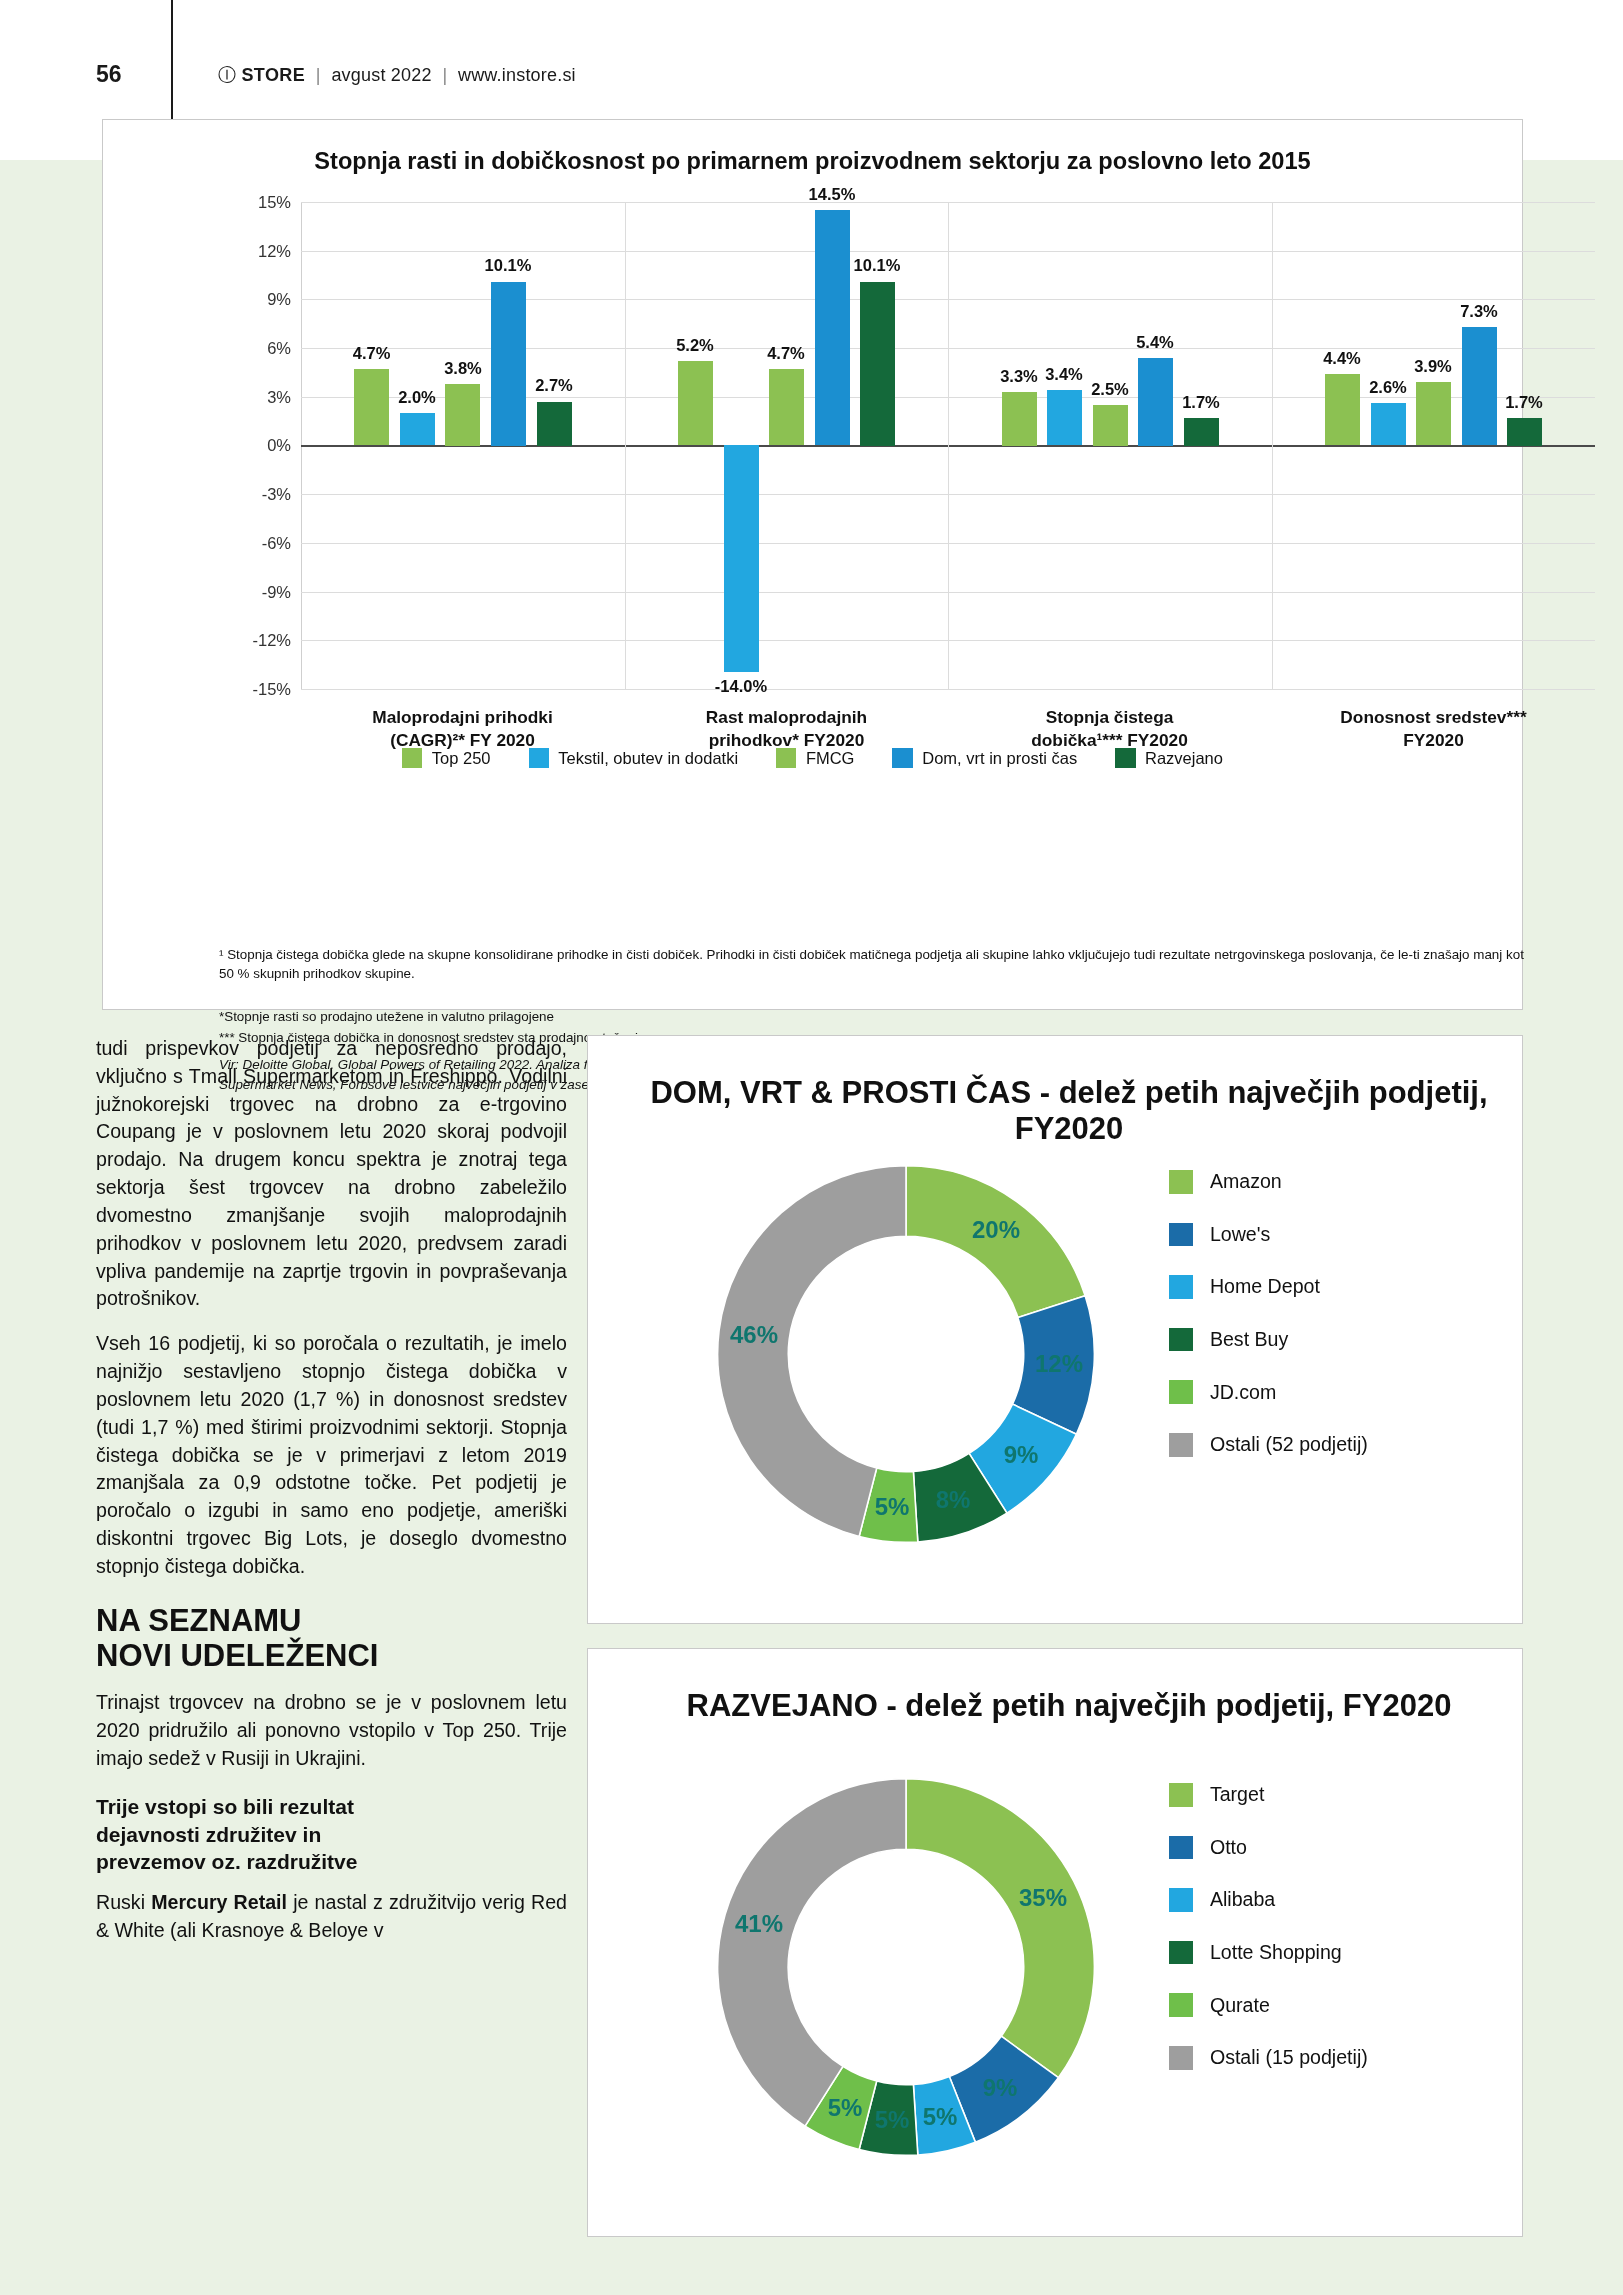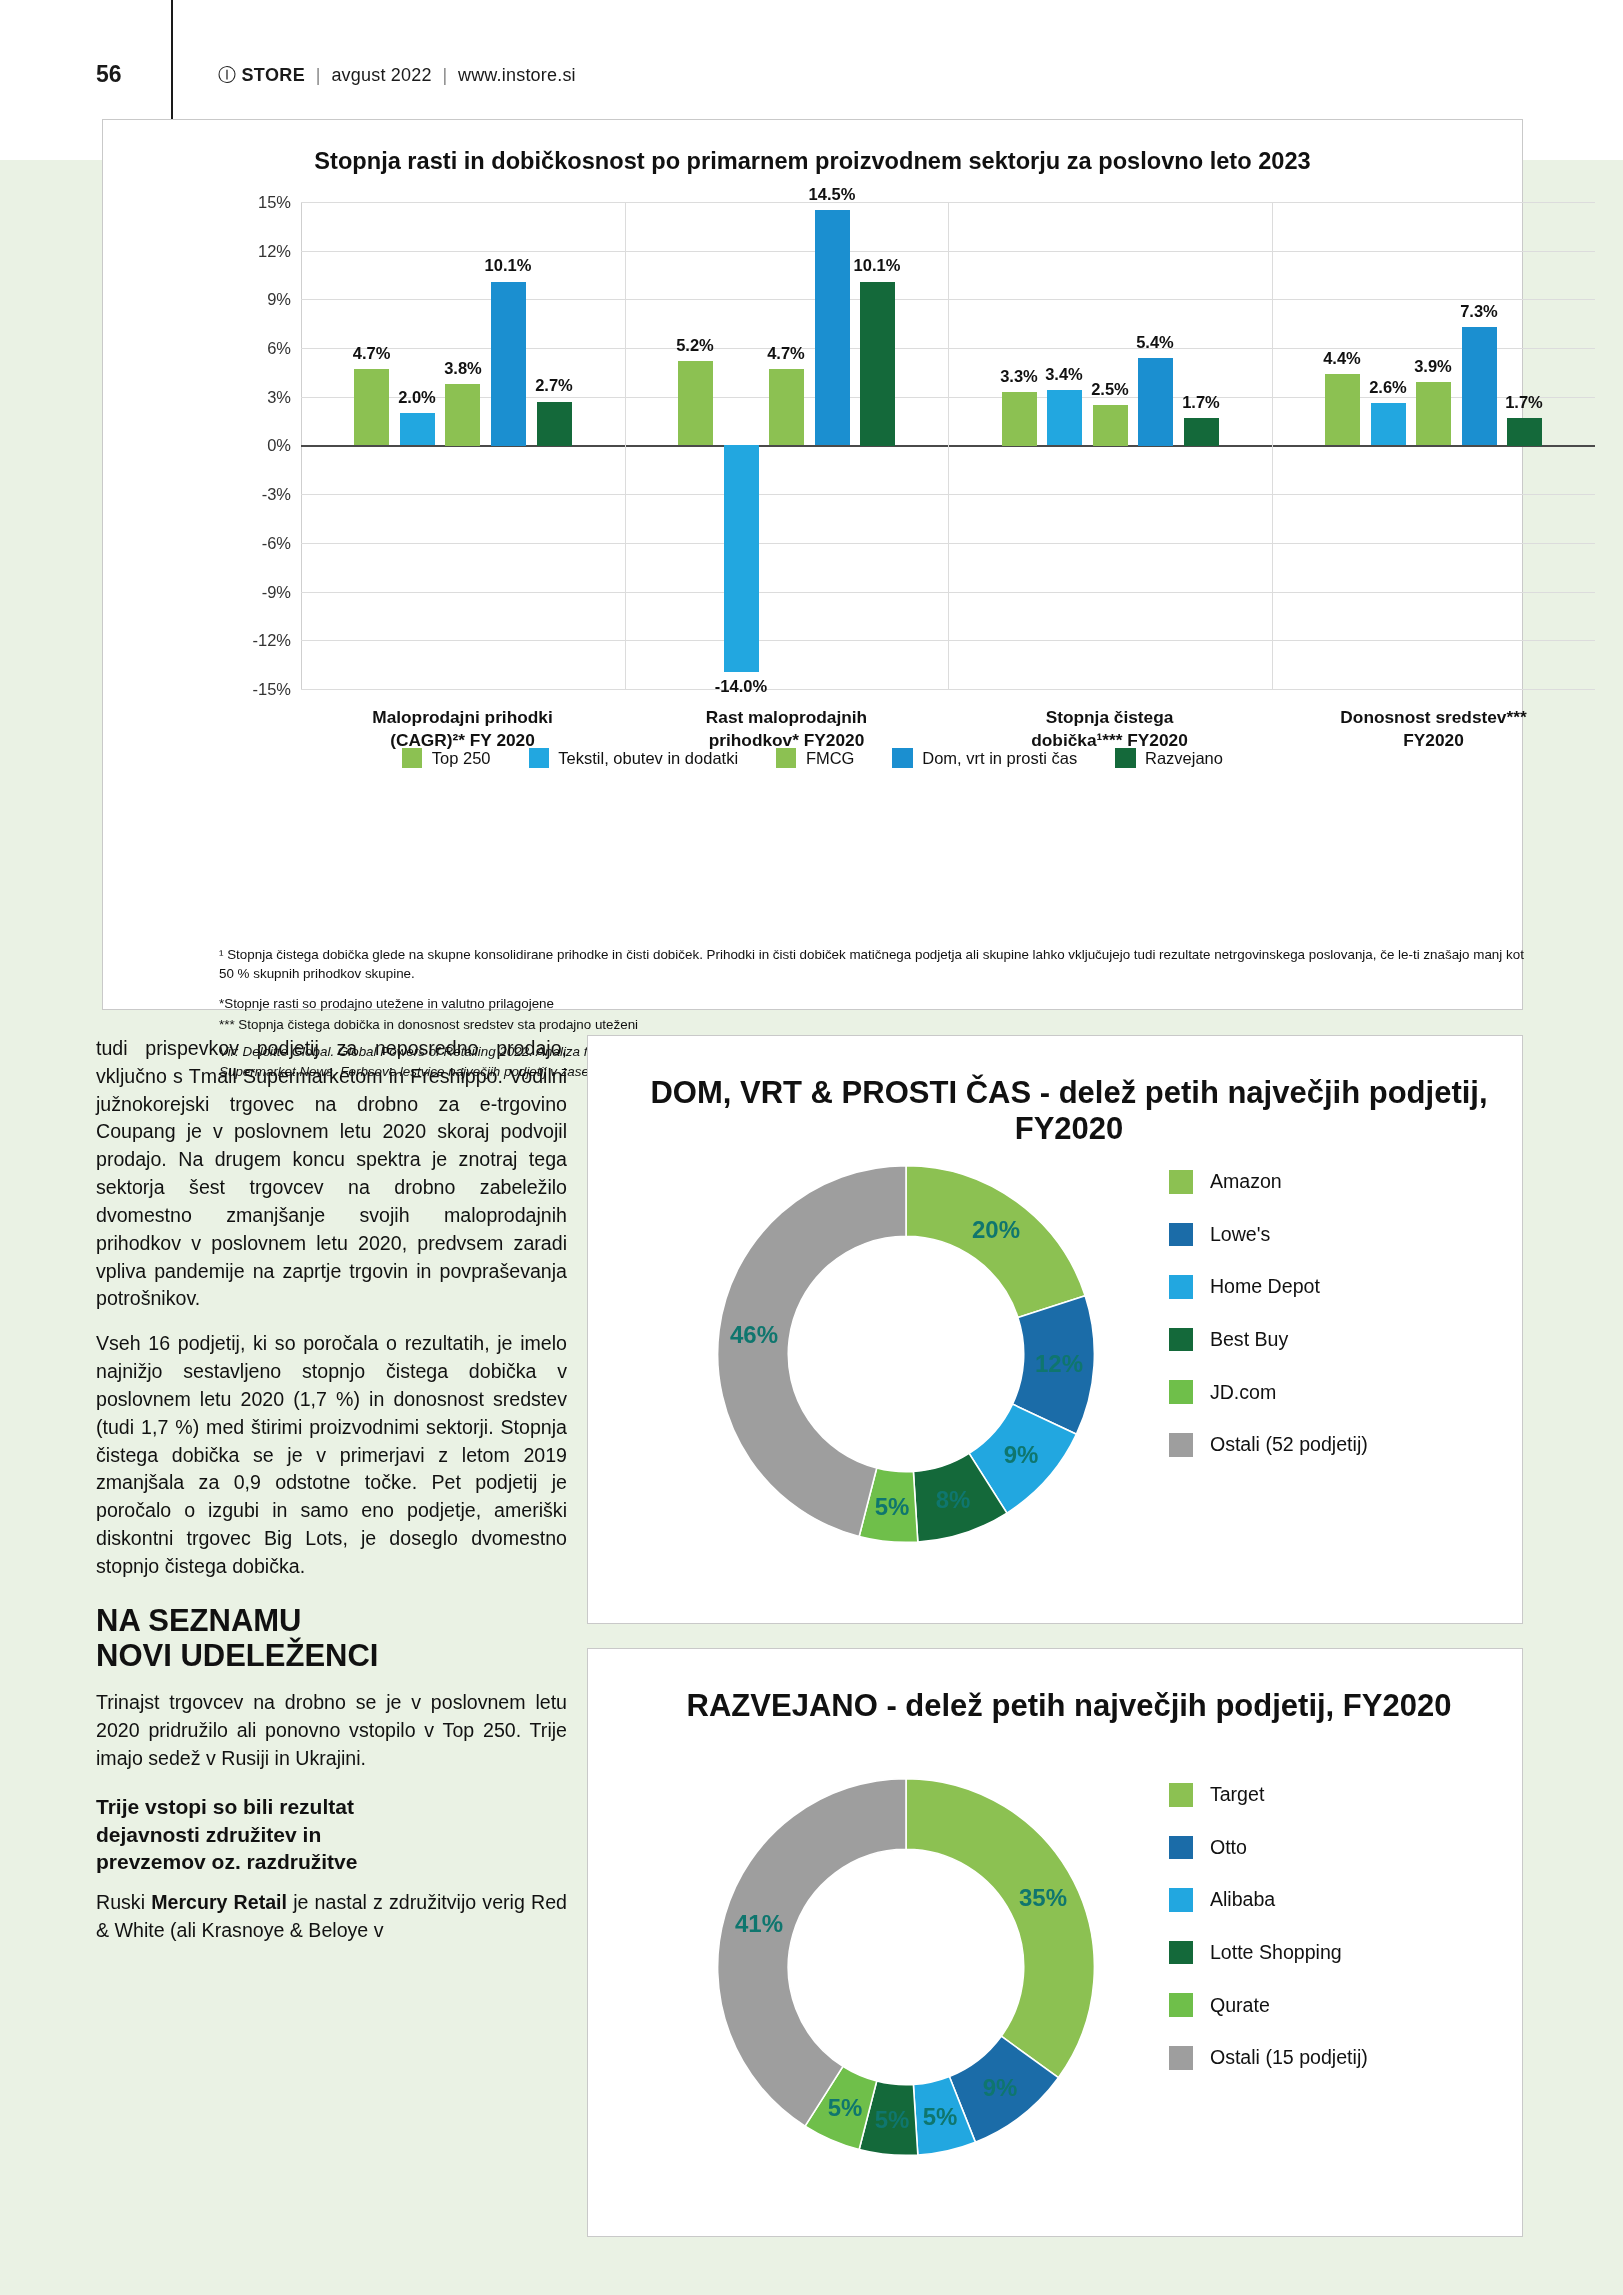--- a/index.html
+++ b/index.html
@@ -83,21 +83,21 @@
   }
   .lg-item { display:flex; align-items:center; margin:0 19px; }
   .lg-swatch { width:20.4px; height:20.4px; margin-right:9.4px; }
   .lg-text { font-size:16.5px; color:#111; }
 
   .notes {
     position:absolute; left:116px; top:825px; width:1319px;
     font-size:13.4px; line-height:1.42; color:#111;
   }
   .notes p { margin:0 0 1.6px 0; }
-  .notes .sp { margin-top:11px; }
+  .notes .sp { margin-top:24px; }
   .notes .src { font-style:italic; margin-top:8.6px; line-height:1.45;}
 
   
   .textcol {
     position:absolute; left:96px; top:1035px; width:471px;
     font-size:19.6px; line-height:1.42; color:#111;
     text-align:justify;
   }
   .textcol p { margin:0 0 17.3px 0; }
   .h2 {
@@ -146,21 +146,21 @@
     <span>Ⓘ</span>
     <b>STORE</b>
     <span class="hdr-sep">|</span>
     <span>avgust 2022</span>
     <span class="hdr-sep">|</span>
     <span>www.instore.si</span>
   </div>
 </div>
 
 <div class="panel" id="main-chart-panel">
-  <div class="chart-title">Stopnja rasti in dobičkosnost po primarnem proizvodnem sektorju za poslovno leto 2023</div>
+  <div class="chart-title">Stopnja rasti in dobičkosnost po primarnem proizvodnem sektorju za poslovno leto 2015</div>
   <div class="plot" id="plot">
     <div class="axis-left"></div>
   <div class="gridline" style="top: 0px;"></div>
       <div class="ylabel" style="top: 0px;">15%</div>
       <div class="gridline" style="top: 49px;"></div>
       <div class="ylabel" style="top: 49px;">12%</div>
       <div class="gridline" style="top: 97px;"></div>
       <div class="ylabel" style="top: 97px;">9%</div>
       <div class="gridline" style="top: 146px;"></div>
       <div class="ylabel" style="top: 146px;">6%</div>

